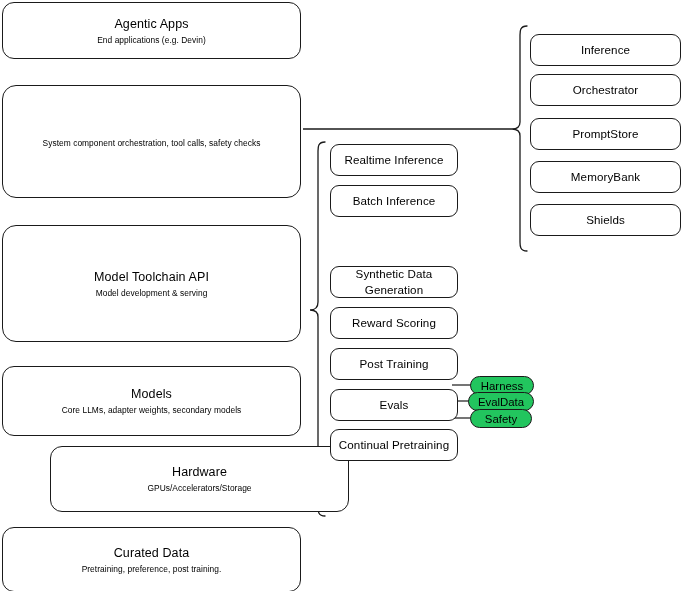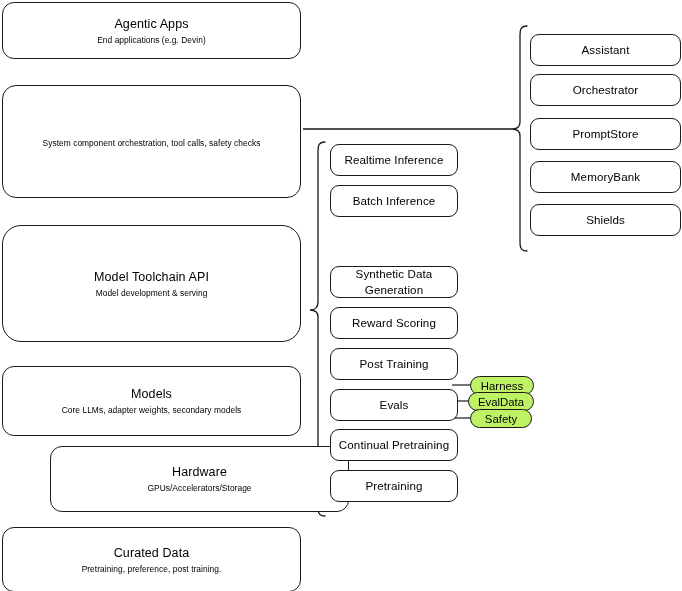--- a/index.html
+++ b/index.html
@@ -61,21 +61,21 @@
     border-radius: 9px;
   }
   .right-node .title { font-size: 11.6px; }
 
   
   .pill {
     position: absolute;
     box-sizing: border-box;
     border: 1.3px solid #1a1a1a;
     border-radius: 12px;
-    background: #bef264;
+    background: #22c55e;
     display: flex;
     align-items: center;
     justify-content: center;
     font-size: 11.4px;
     color: #000000;
     height: 19px;
   }
 
   .connector-svg {
     position: absolute;
@@ -106,21 +106,21 @@
 
   <div class="node stack-node" style="top:2px; height:57px;">
     <div class="title">Agentic Apps</div>
     <div class="subtitle">End applications (e.g. Devin)</div>
   </div>
 
   <div class="node stack-node tall" style="top:85px; height:113px;">
     <div class="subtitle">System component orchestration, tool calls, safety checks</div>
   </div>
 
-  <div class="node stack-node tall" style="top:225px; height:117px;border-radius:19px;">
+  <div class="node stack-node tall" style="top:225px; height:117px;">
     <div class="title">Model Toolchain API</div>
     <div class="subtitle">Model development &amp; serving</div>
   </div>
 
   <div class="node stack-node" style="top:366px; height:70px;">
     <div class="title">Models</div>
     <div class="subtitle">Core LLMs, adapter weights, secondary models</div>
   </div>
 
   <div class="node stack-node" style="top:446px; height:66px;margin-left:48px;">
@@ -147,36 +147,33 @@
   </div>
   <div class="node mid-node" style="top:348px;">
     <div class="title">Post Training</div>
   </div>
   <div class="node mid-node" style="top:389px;">
     <div class="title">Evals</div>
   </div>
   <div class="node mid-node" style="top:429px;">
     <div class="title">Continual Pretraining</div>
   </div>
-  <div class="node mid-node" style="top:470px;">
-    <div class="title">Pretraining</div>
-  </div>
 
   <div class="pill" style="left:470px; top:376px; width:64px;">
     <span>Harness</span>
   </div>
   <div class="pill" style="left:468px; top:392px; width:66px;">
     <span>EvalData</span>
   </div>
   <div class="pill" style="left:470px; top:409px; width:62px;">
     <span>Safety</span>
   </div>
 
   <div class="node right-node" style="top:34px;">
-    <div class="title">Assistant</div>
+    <div class="title">Inference</div>
   </div>
   <div class="node right-node" style="top:74px;">
     <div class="title">Orchestrator</div>
   </div>
   <div class="node right-node" style="top:118px;">
     <div class="title">PromptStore</div>
   </div>
   <div class="node right-node" style="top:161px;">
     <div class="title">MemoryBank</div>
   </div>

